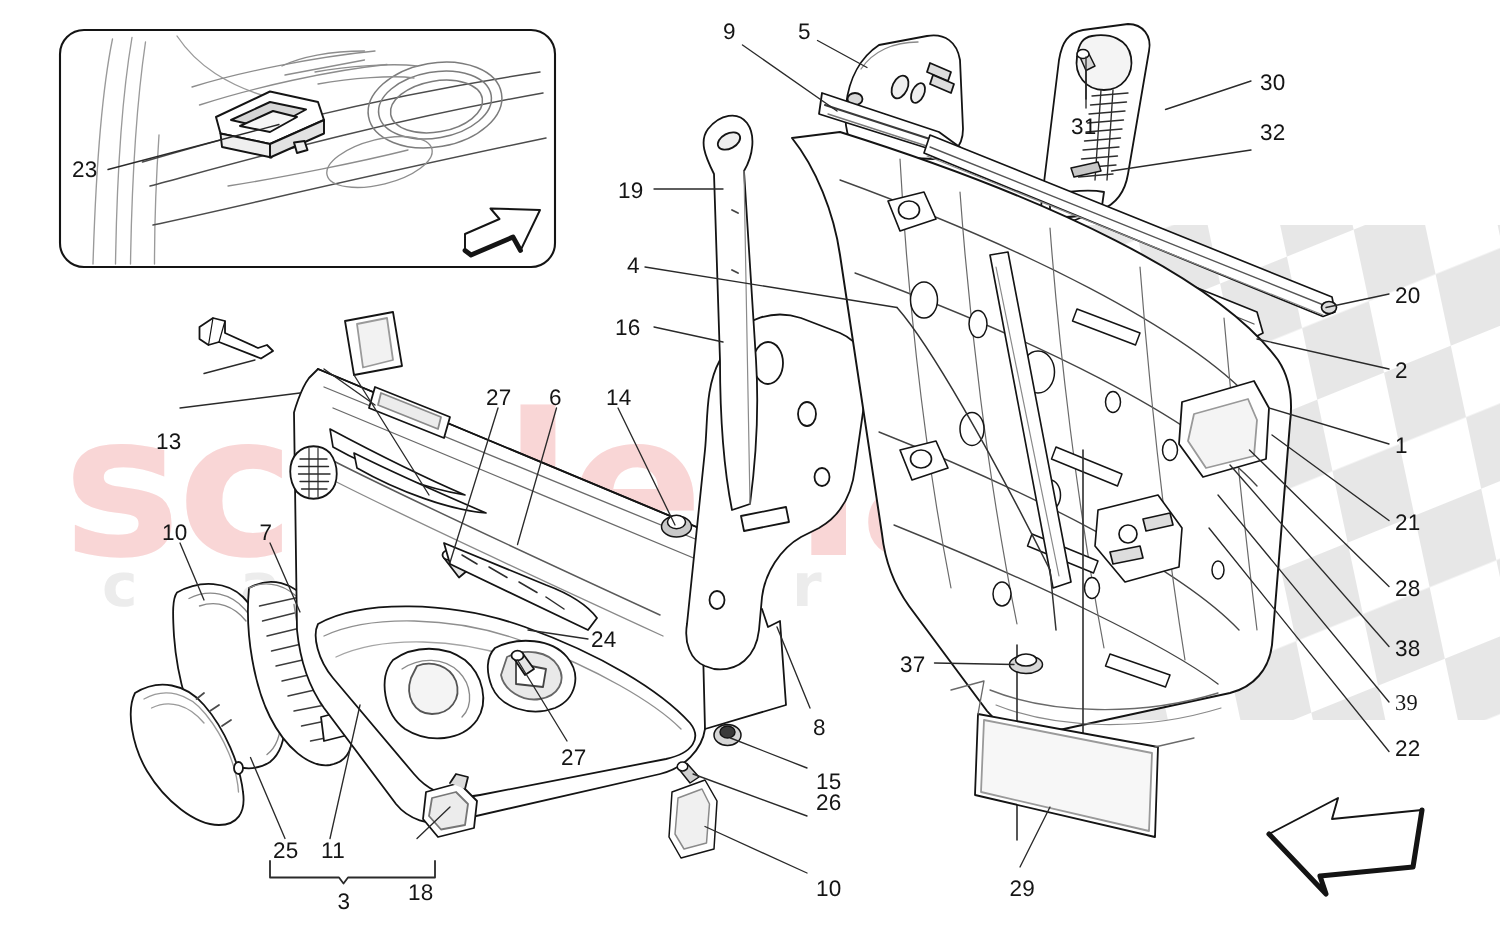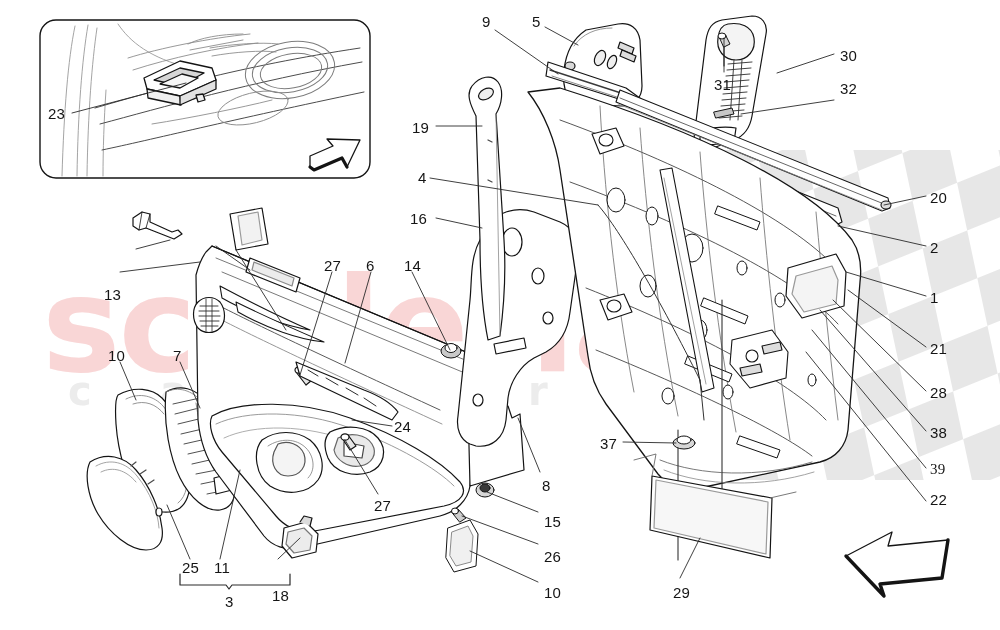--- a/index.html
+++ b/index.html
@@ -545,21 +545,21 @@
   <div class="lbl" style="left:104px;top:243px;margin-top:44px;">13</div>
   <div class="lbl" style="left:324px;top:258px;">27</div>
   <div class="lbl" style="left:366px;top:258px;">6</div>
   <div class="lbl" style="left:404px;top:258px;">14</div>
   <div class="lbl" style="left:108px;top:348px;">10</div>
   <div class="lbl" style="left:173px;top:348px;">7</div>
   <div class="lbl" style="left:394px;top:419px;">24</div>
   <div class="lbl" style="left:542px;top:478px;">8</div>
   <div class="lbl" style="left:600px;top:436px;">37</div>
   <div class="lbl" style="left:544px;top:514px;">15</div>
-  <div class="lbl" style="left:544px;top:549px;">26</div>
+  <div class="lbl" style="left:544px;top:528px;">26</div>
   <div class="lbl" style="left:544px;top:585px;">10</div>
   <div class="lbl" style="left:374px;top:498px;">27</div>
   <div class="lbl" style="left:673px;top:585px;">29</div>
   <div class="lbl" style="left:182px;top:560px;">25</div>
   <div class="lbl" style="left:214px;top:560px;">11</div>
   <div class="lbl" style="left:272px;top:560px;margin-top:28px;">18</div>
   <div class="lbl" style="left:225px;top:594px;">3</div>
 
 </div>
 

